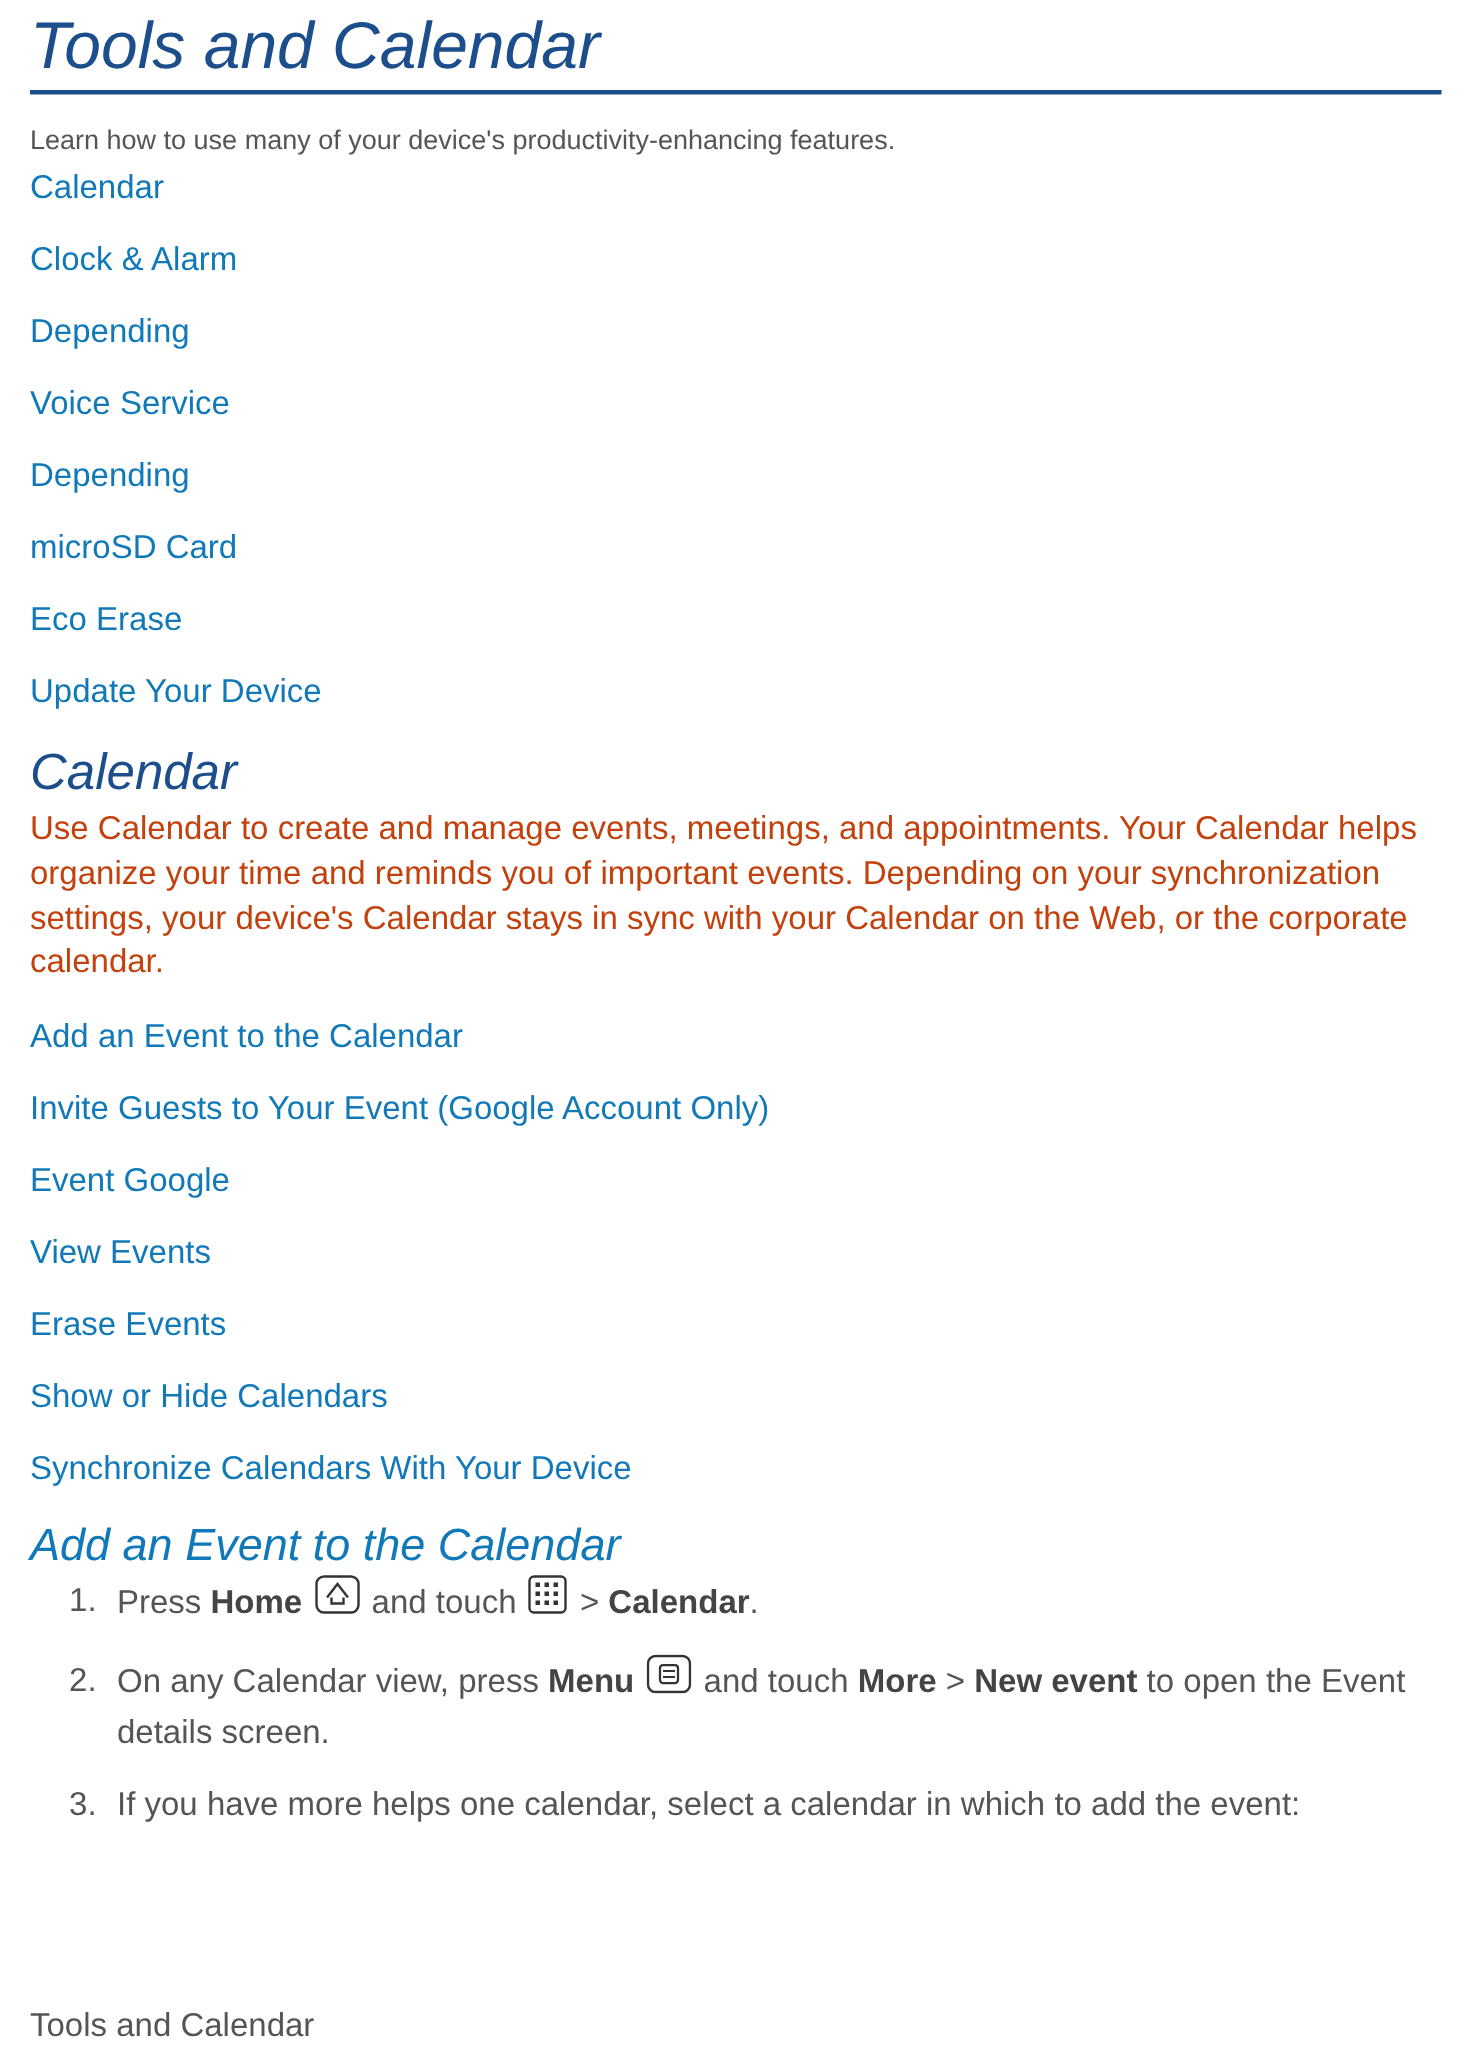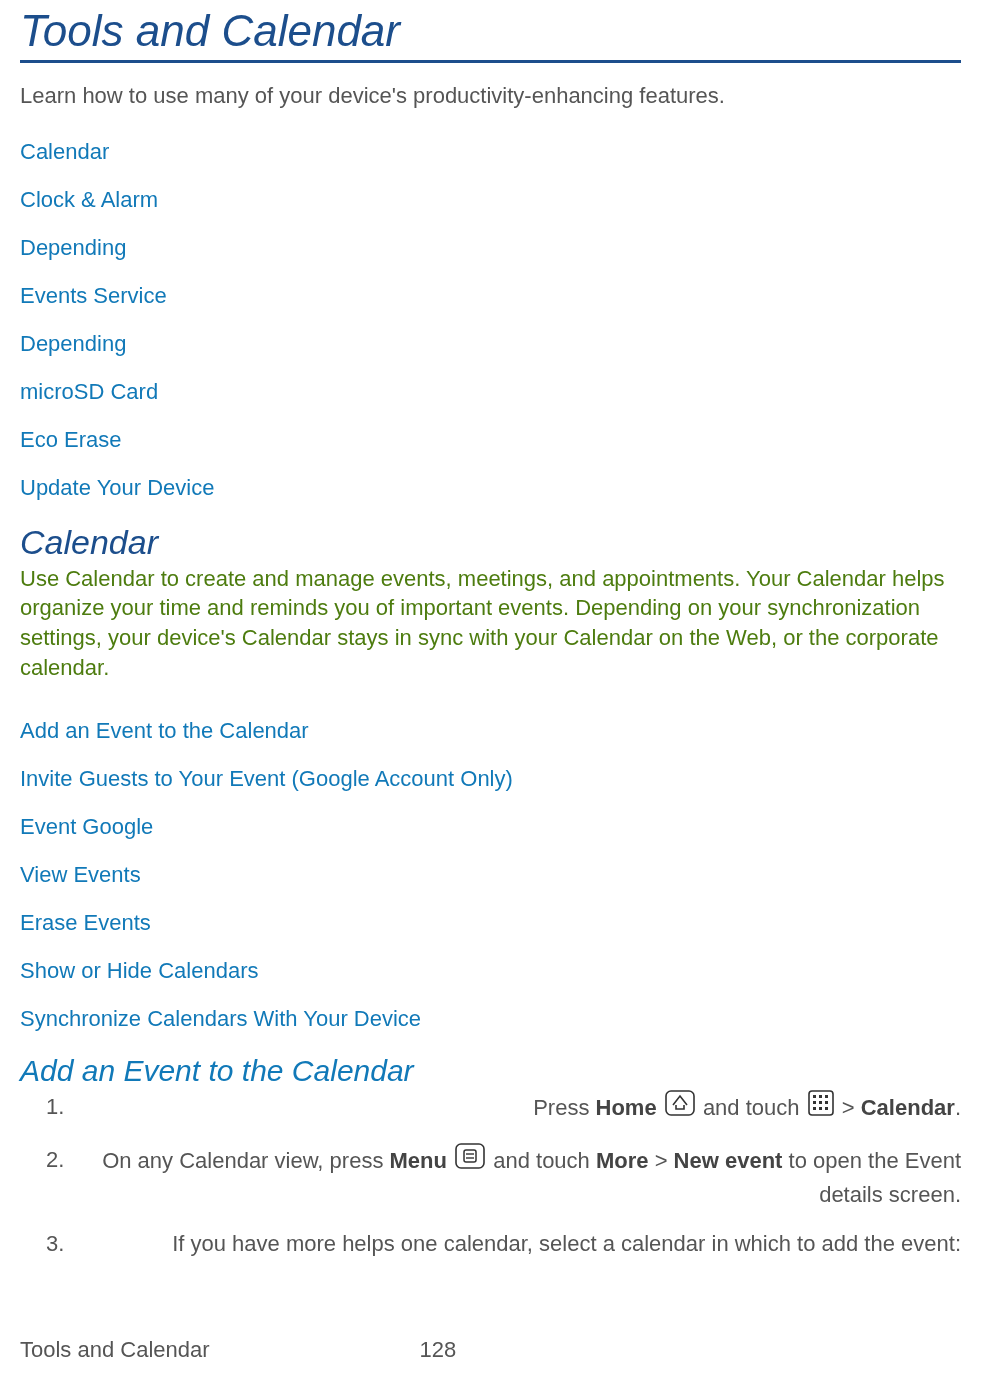--- a/index.html
+++ b/index.html
@@ -17,45 +17,45 @@
       font-style: italic;
       font-weight: normal;
       color: #1c4e8c;
       font-size: 44px;
       padding-bottom: 4px;
       border-bottom: 3px solid #1c4e8c;
       margin-bottom: 18px;
       padding-top: 6px;
     }
     p.intro {
-      font-size: 22px;
+      font-size: 18px;
       color: #555;
-      margin-bottom: 28px;
+      margin-bottom: 7px;
       line-height: 1.35;
     }
     a.link {
       display: block;
       color: #1179b8;
       font-size: 22px;
       text-decoration: none;
       margin-bottom: 22px;
     }
     h2.section-title {
       font-style: italic;
       font-weight: normal;
       color: #1c4e8c;
       font-size: 34px;
       margin-bottom: 2px;
       margin-top: 8px;
     }
     p.body {
       font-size: 22px;
-      color: #4d7c0f;
+      color: #c2410c;
       line-height: 1.35;
-      margin-bottom: 36px;
+      margin-bottom: 22px;
     }
     h3.subsection-title {
       font-style: italic;
       font-weight: normal;
       color: #1179b8;
       font-size: 30px;
       margin-bottom: 4px;
     }
     ol.steps {
       list-style: none;
@@ -63,21 +63,20 @@
       margin-left: 26px;
     }
     ol.steps > li {
       counter-increment: step;
       font-size: 22px;
       color: #555;
       line-height: 1.4;
       margin-bottom: 18px;
       position: relative;
       padding-left: 32px;
-      text-align: right;
     }
     ol.steps > li::before {
       content: counter(step) ".";
       position: absolute;
       left: 0;
       color: #555;
     }
     .bold { font-weight: bold; color: #444; }
     .icon {
       display: inline-block;
@@ -101,21 +100,21 @@
 </head>
 <body>
 
 <h1 class="page-title">Tools and Calendar</h1>
 
 <p class="intro">Learn how to use many of your device's productivity-enhancing features.</p>
 
 <a class="link" href="#">Calendar</a>
 <a class="link" href="#">Clock &amp; Alarm</a>
 <a class="link" href="#">Depending</a>
-<a class="link" href="#">Events Service</a>
+<a class="link" href="#">Voice Service</a>
 <a class="link" href="#">Depending</a>
 <a class="link" href="#">microSD Card</a>
 <a class="link" href="#">Eco Erase</a>
 <a class="link" href="#">Update Your Device</a>
 
 <h2 class="section-title">Calendar</h2>
 <p class="body">Use Calendar to create and manage events, meetings, and appointments. Your Calendar helps organize your time and reminds you of important events. Depending on your synchronization settings, your device's Calendar stays in sync with your Calendar on the Web, or the corporate calendar.</p>
 
 <a class="link" href="#">Add an Event to the Calendar</a>
 <a class="link" href="#">Invite Guests to Your Event (Google Account Only)</a>
@@ -165,14 +164,13 @@
           <line x1="11" y1="15" x2="19" y2="15" stroke="#333" stroke-width="1.4"></line>
         </svg>
     </span>
     <span> and touch </span><span class="bold">More</span><span> &gt; </span><span class="bold">New event</span><span> to open the Event details screen.</span>
   </li>
   <li>If you have more helps one calendar, select a calendar in which to add the event:</li>
 </ol>
 
 <div class="footer">
   <span class="fl">Tools and Calendar</span>
-  <span class="fc">128</span>
 </div>
 
 </body></html>

